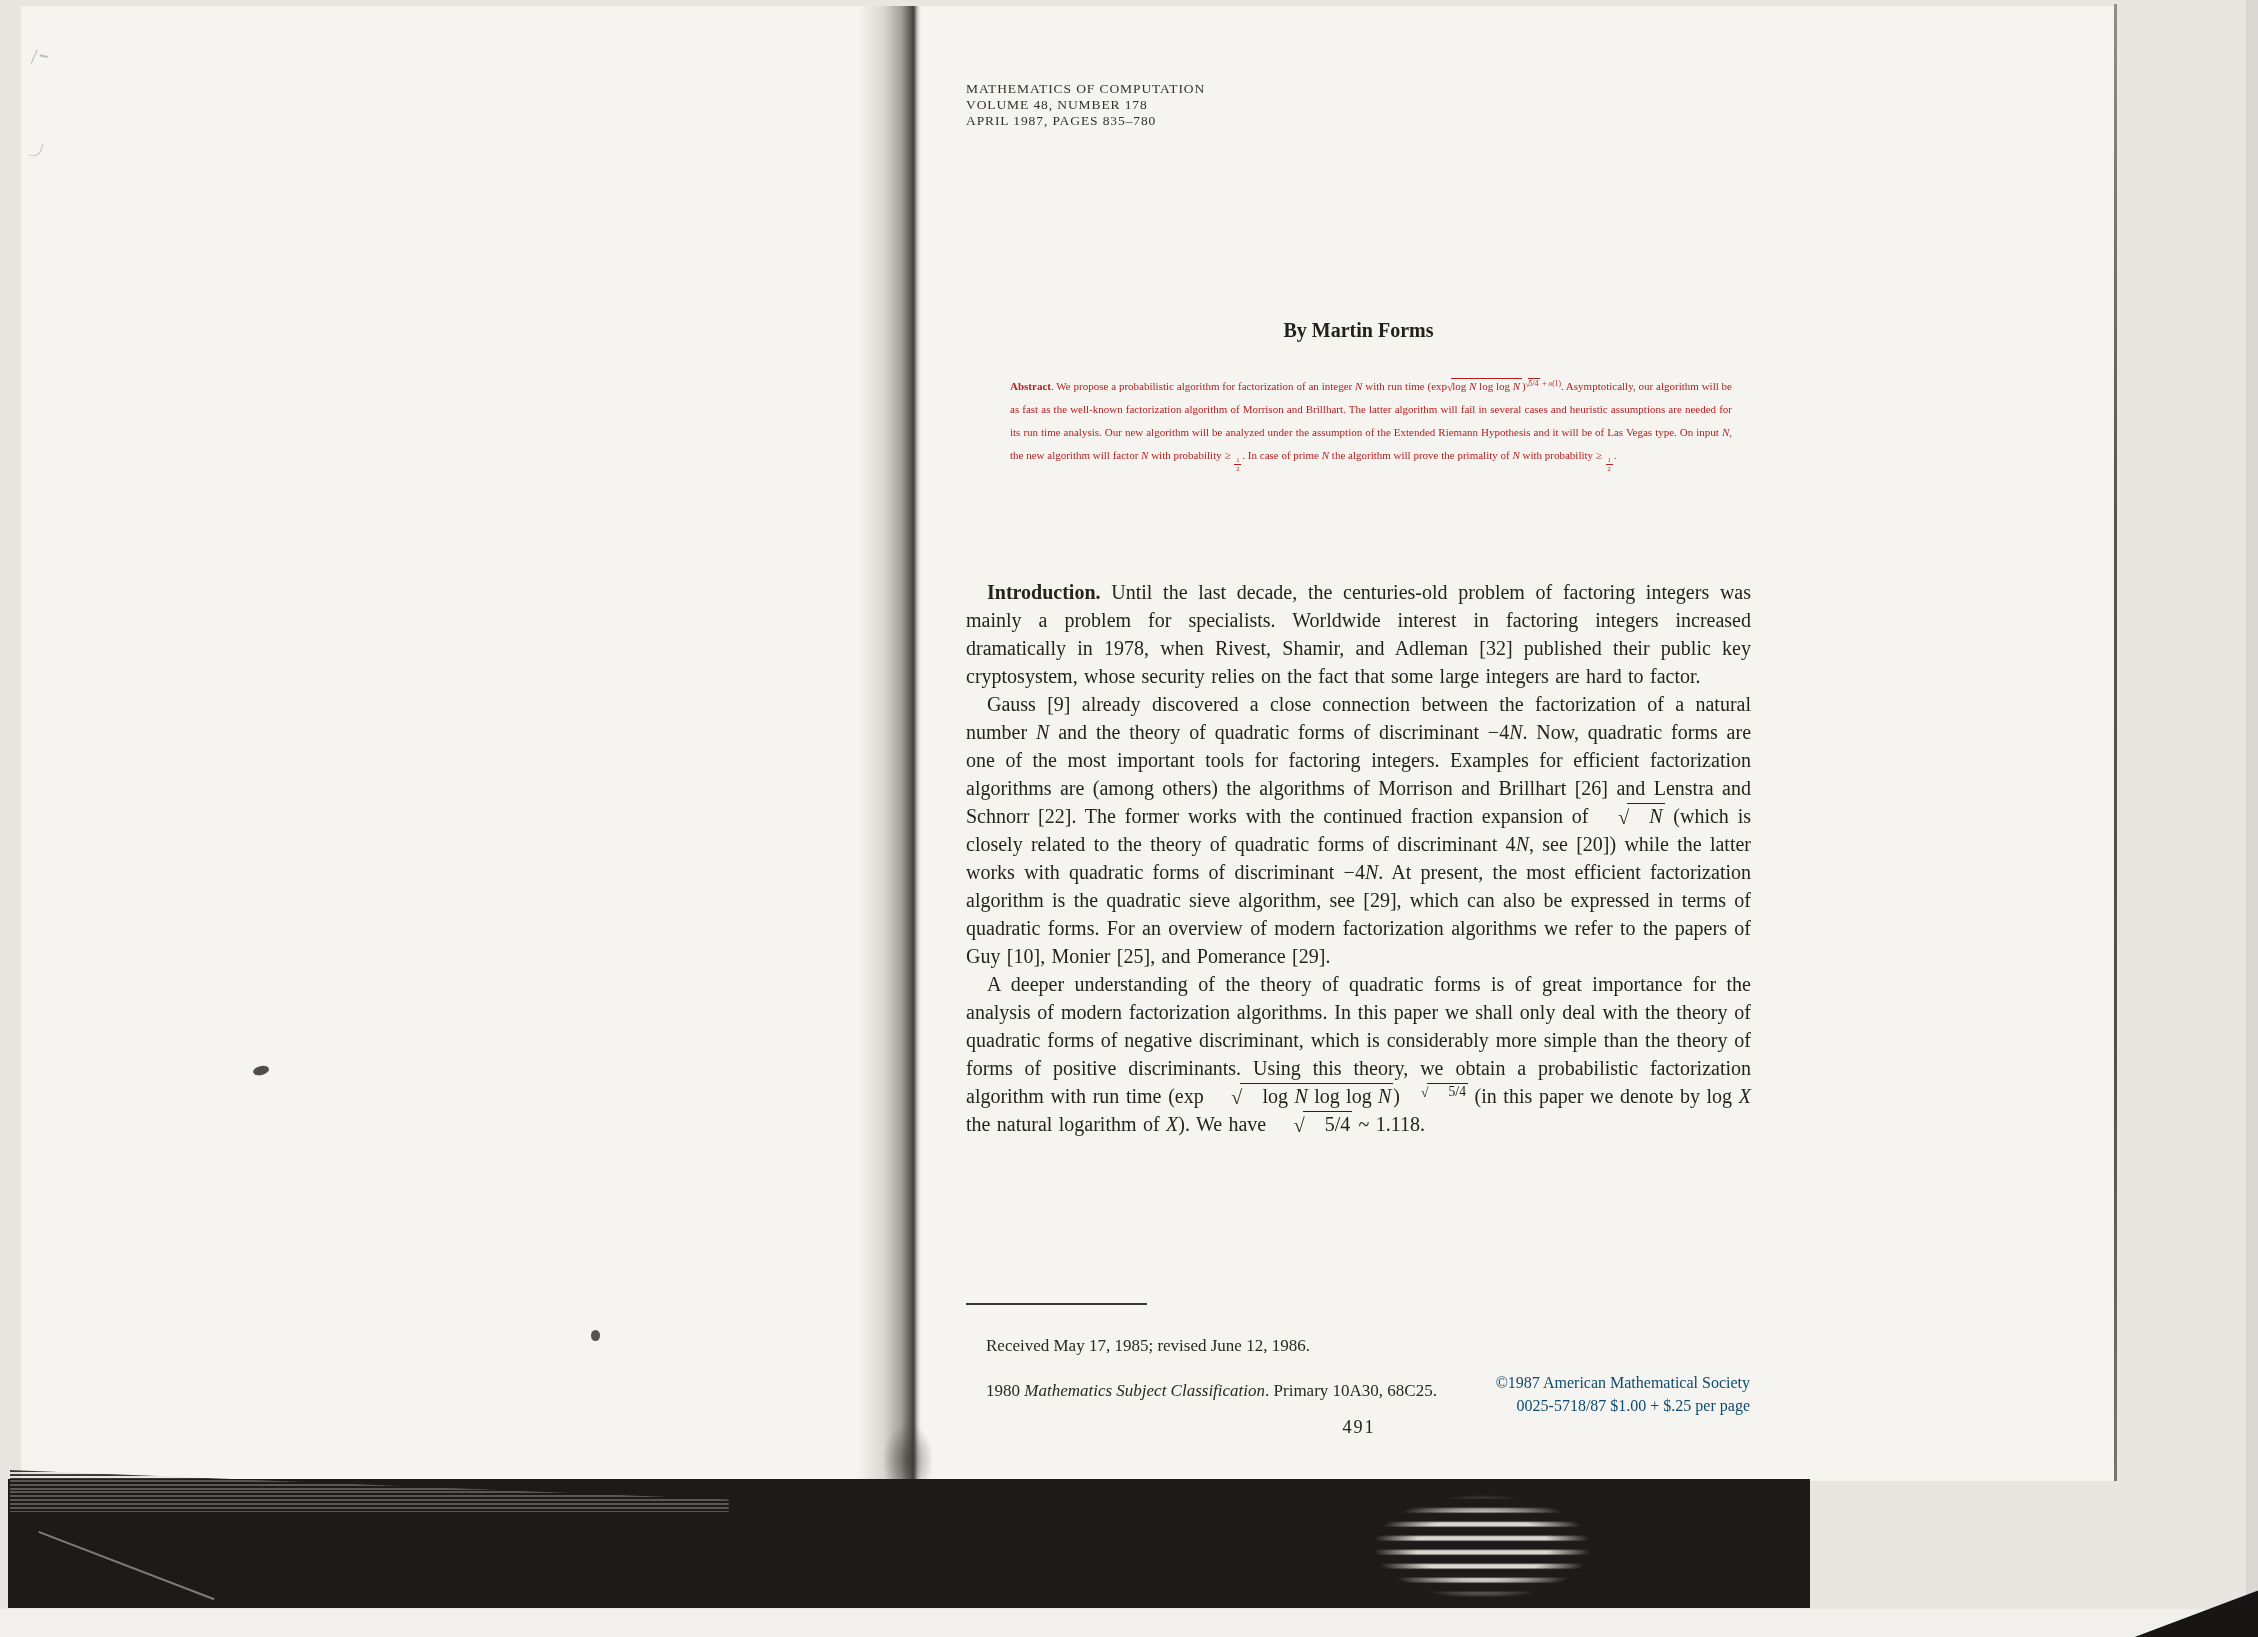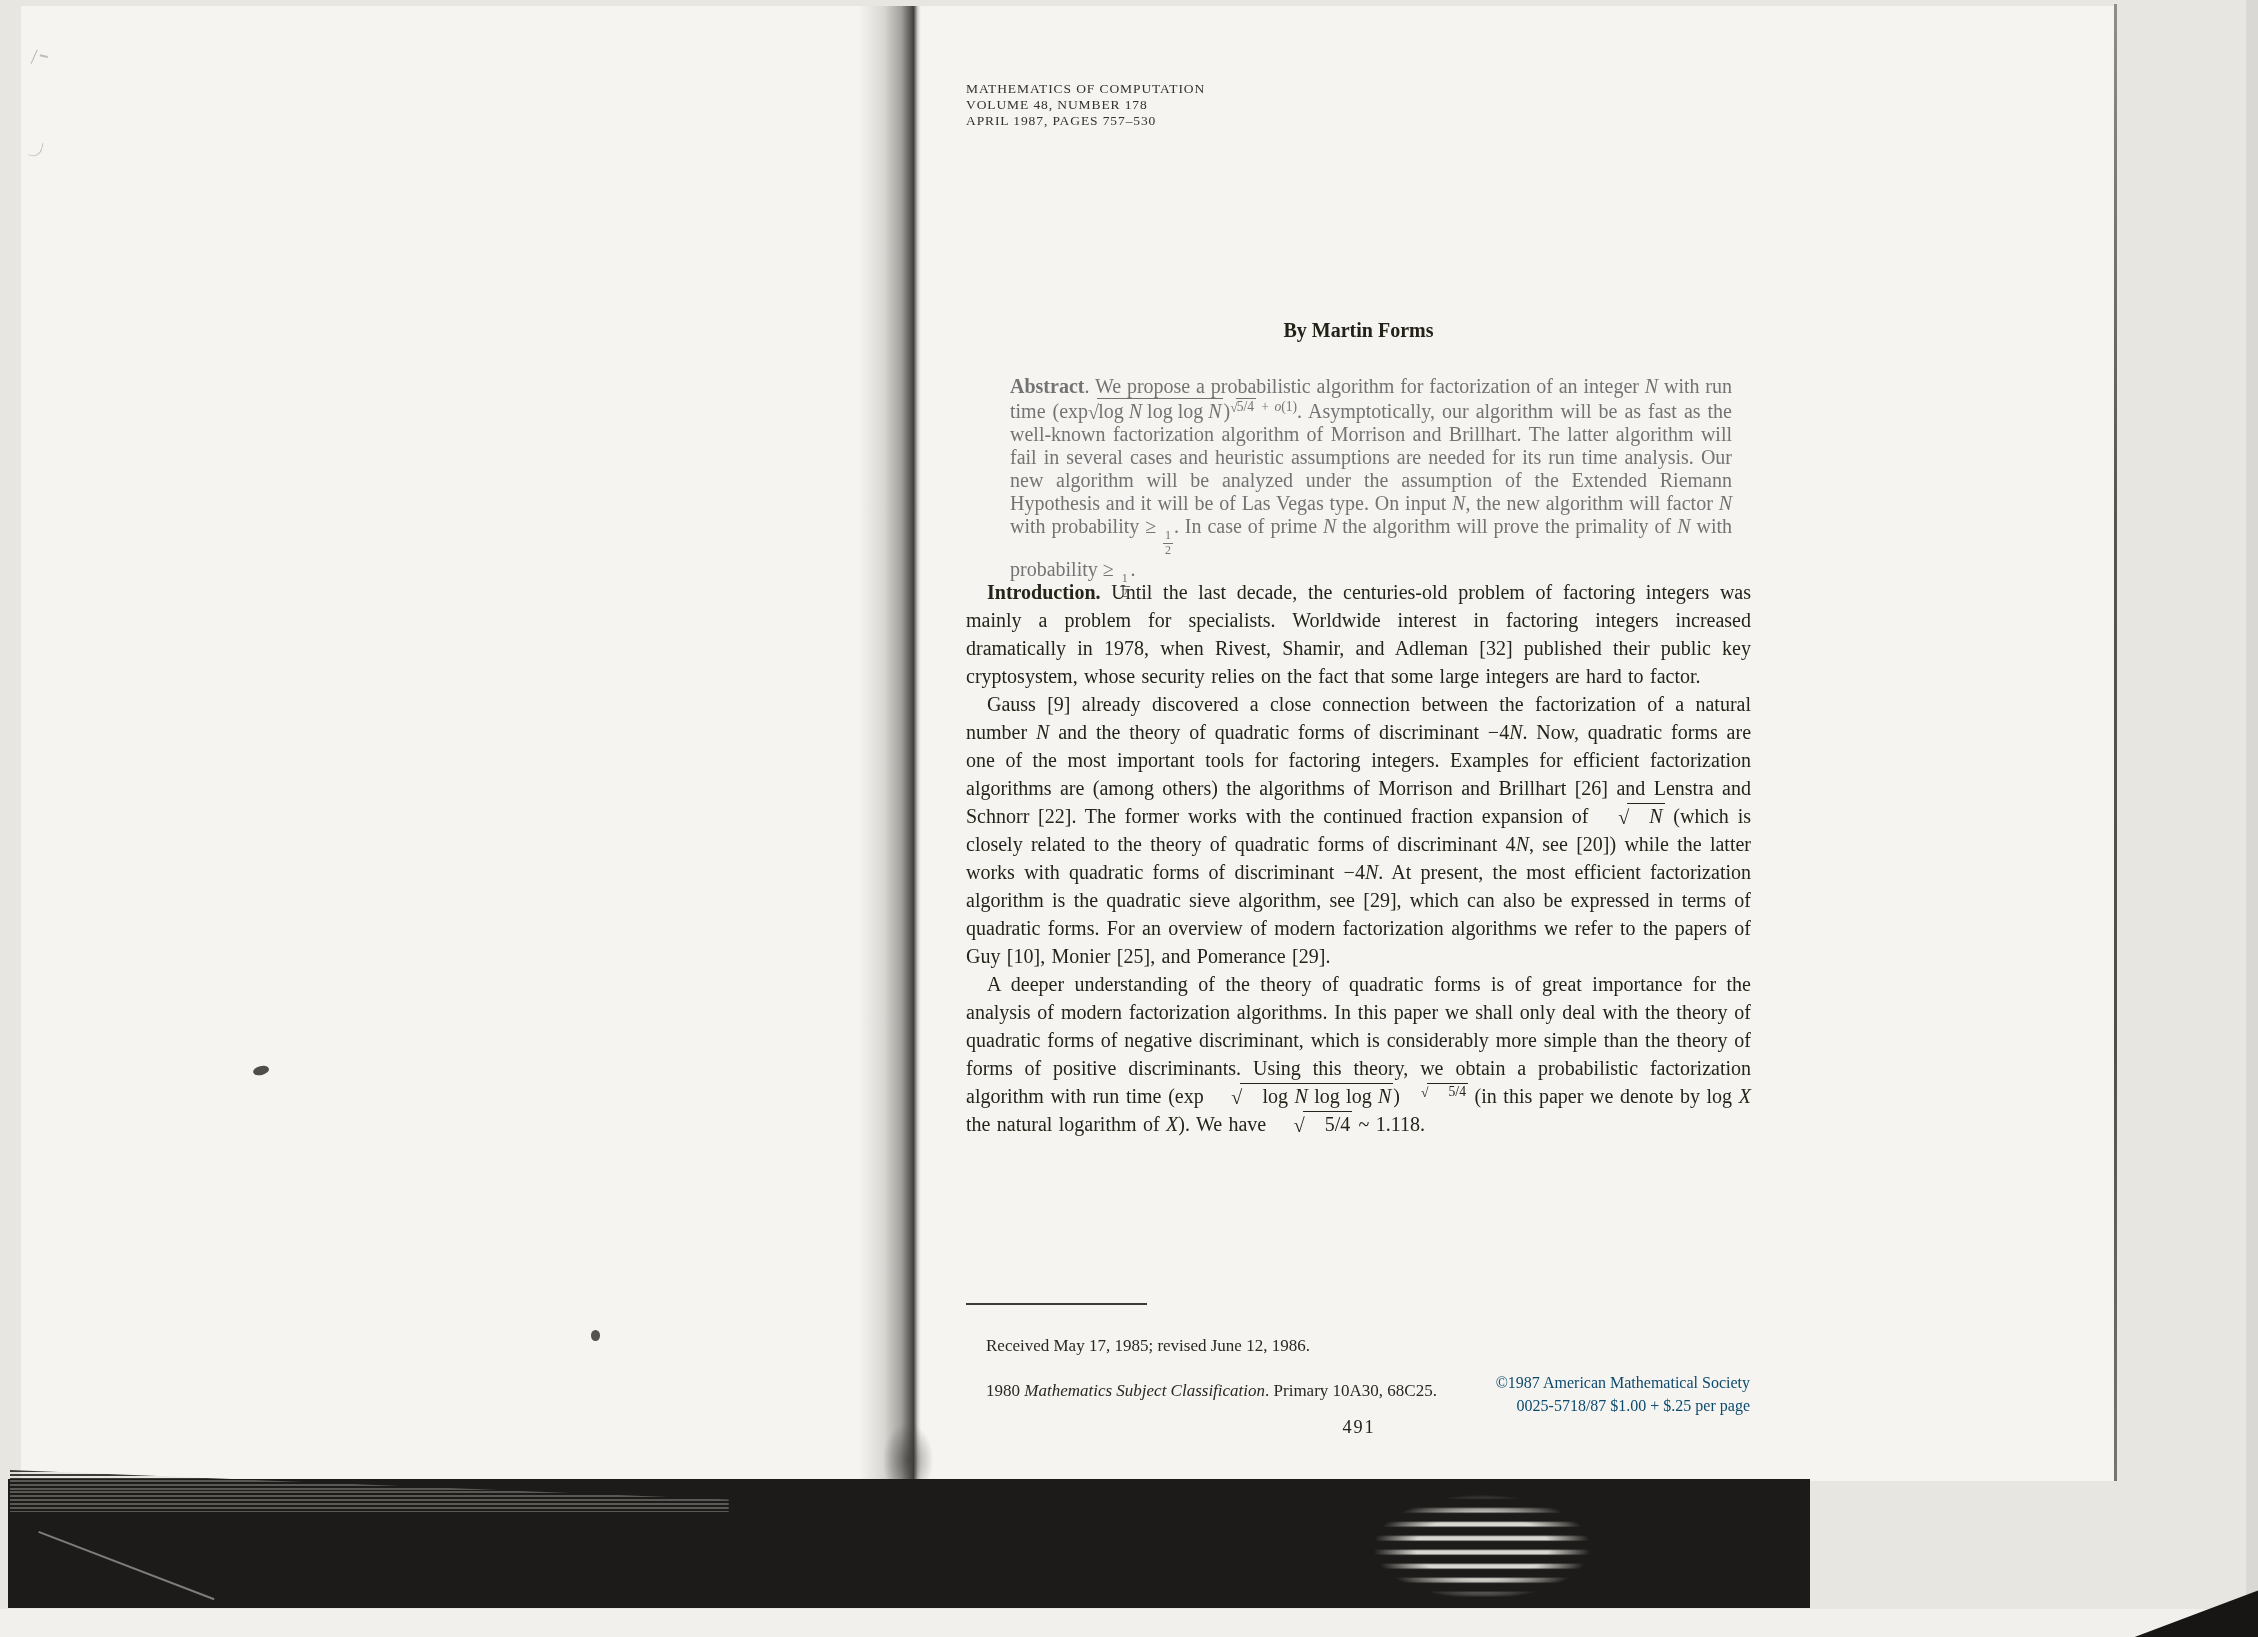--- a/index.html
+++ b/index.html
@@ -103,21 +103,21 @@
     position:absolute;left:956px;top:226px;width:805px;
     font-size:30px;line-height:41px;font-weight:bold;text-align:center;
     color:#211f1b;
   }
   .byline{
     position:absolute;left:956px;top:319px;width:805px;
     font-size:20px;font-weight:bold;text-align:center;color:#242218;
   }
   .abstract-block{
     position:absolute;left:1010px;top:375px;width:722px;
-    font-size:20px;line-height:23px;text-align:justify;color:#737373;
+    font-size:11px;line-height:23px;text-align:justify;color:#b91c1c;
   }
   .body-column{
     position:absolute;left:966px;top:578px;width:785px;
     font-size:20px;line-height:28px;text-align:justify;color:#262419;
   }
   .body-par{margin:0;text-indent:21px;word-spacing:1.4px;}
   .footnote-rule{
     position:absolute;left:966px;top:1303px;width:181px;height:0;
     border-top:2.9px solid #3c3a35;
   }
@@ -162,21 +162,21 @@
   <div class="below-strip"></div>
   <div class="corner-wedge"></div>
   <div class="speck-1"></div>
   <div class="speck-2"></div>
   <div class="pencil-mark-a"></div>
   <div class="pencil-mark-b"></div>
 
   <div class="journal-header">
     <div>MATHEMATICS OF COMPUTATION</div>
     <div>VOLUME 48, NUMBER 178</div>
-    <div>APRIL 1987, PAGES 757–530</div>
+    <div>APRIL 1987, PAGES 835–780</div>
   </div>
 
   <div class="byline">By Martin Forms</div>
 
   <div class="abstract-block"><b>Abstract</b>. We propose a probabilistic algorithm for factorization of an integer <i>N</i> with run time (exp<span class="sq"><span class="r">√</span><span class="v">log <i>N</i> log log <i>N</i> </span></span>)<sup><span class="sq"><span class="r">√</span><span class="v">5/4</span></span> + <i>o</i>(1)</sup>. Asymptotically, our algorithm will be as fast as the well-known factorization algorithm of Morrison and Brillhart. The latter algorithm will fail in several cases and heuristic assumptions are needed for its run time analysis. Our new algorithm will be analyzed under the assumption of the Extended Riemann Hypothesis and it will be of Las Vegas type. On input <i>N</i>, the new algorithm will factor <i>N</i> with probability ≥ <span class="fr">
         <span class="n">1</span>
         <span>2</span>
       </span>. In case of prime <i>N</i> the algorithm will prove the primality of <i>N</i> with probability ≥ <span class="fr">
         <span class="n">1</span>
         <span>2</span>

